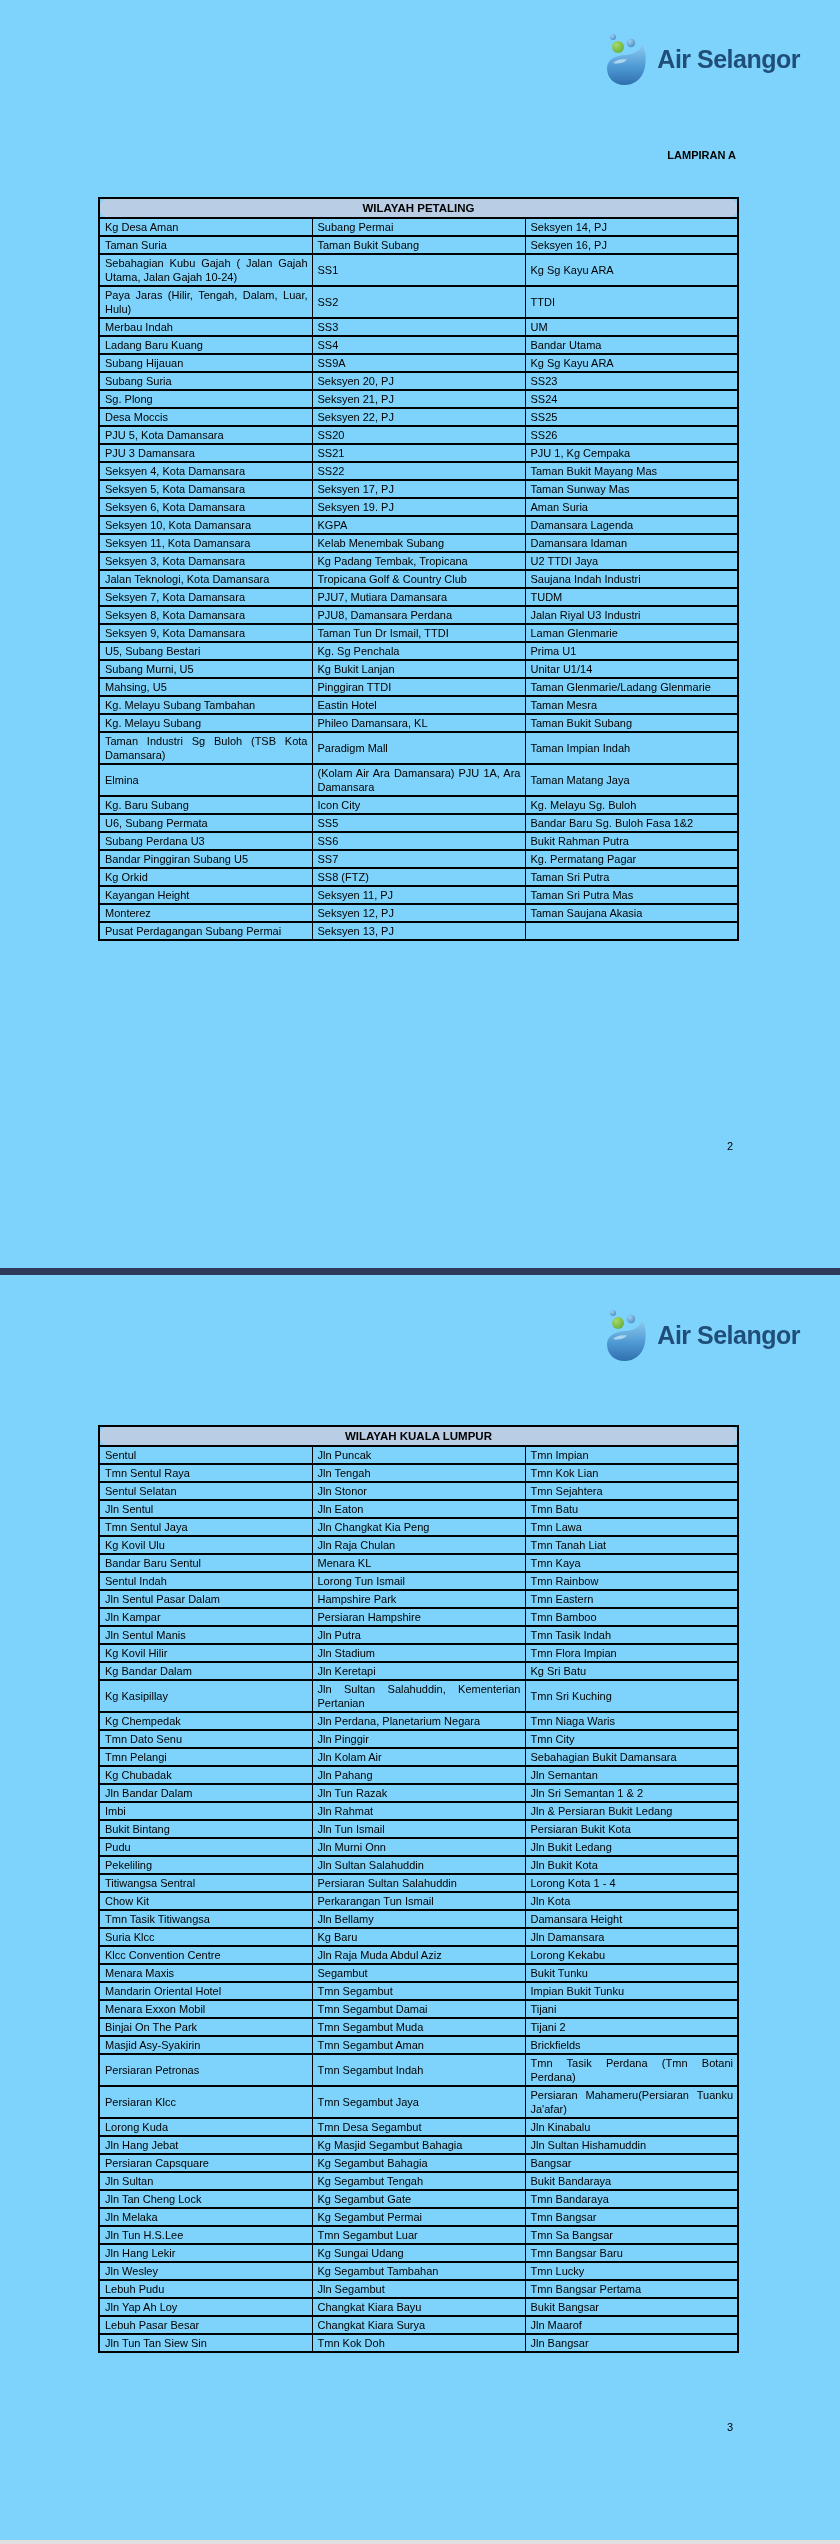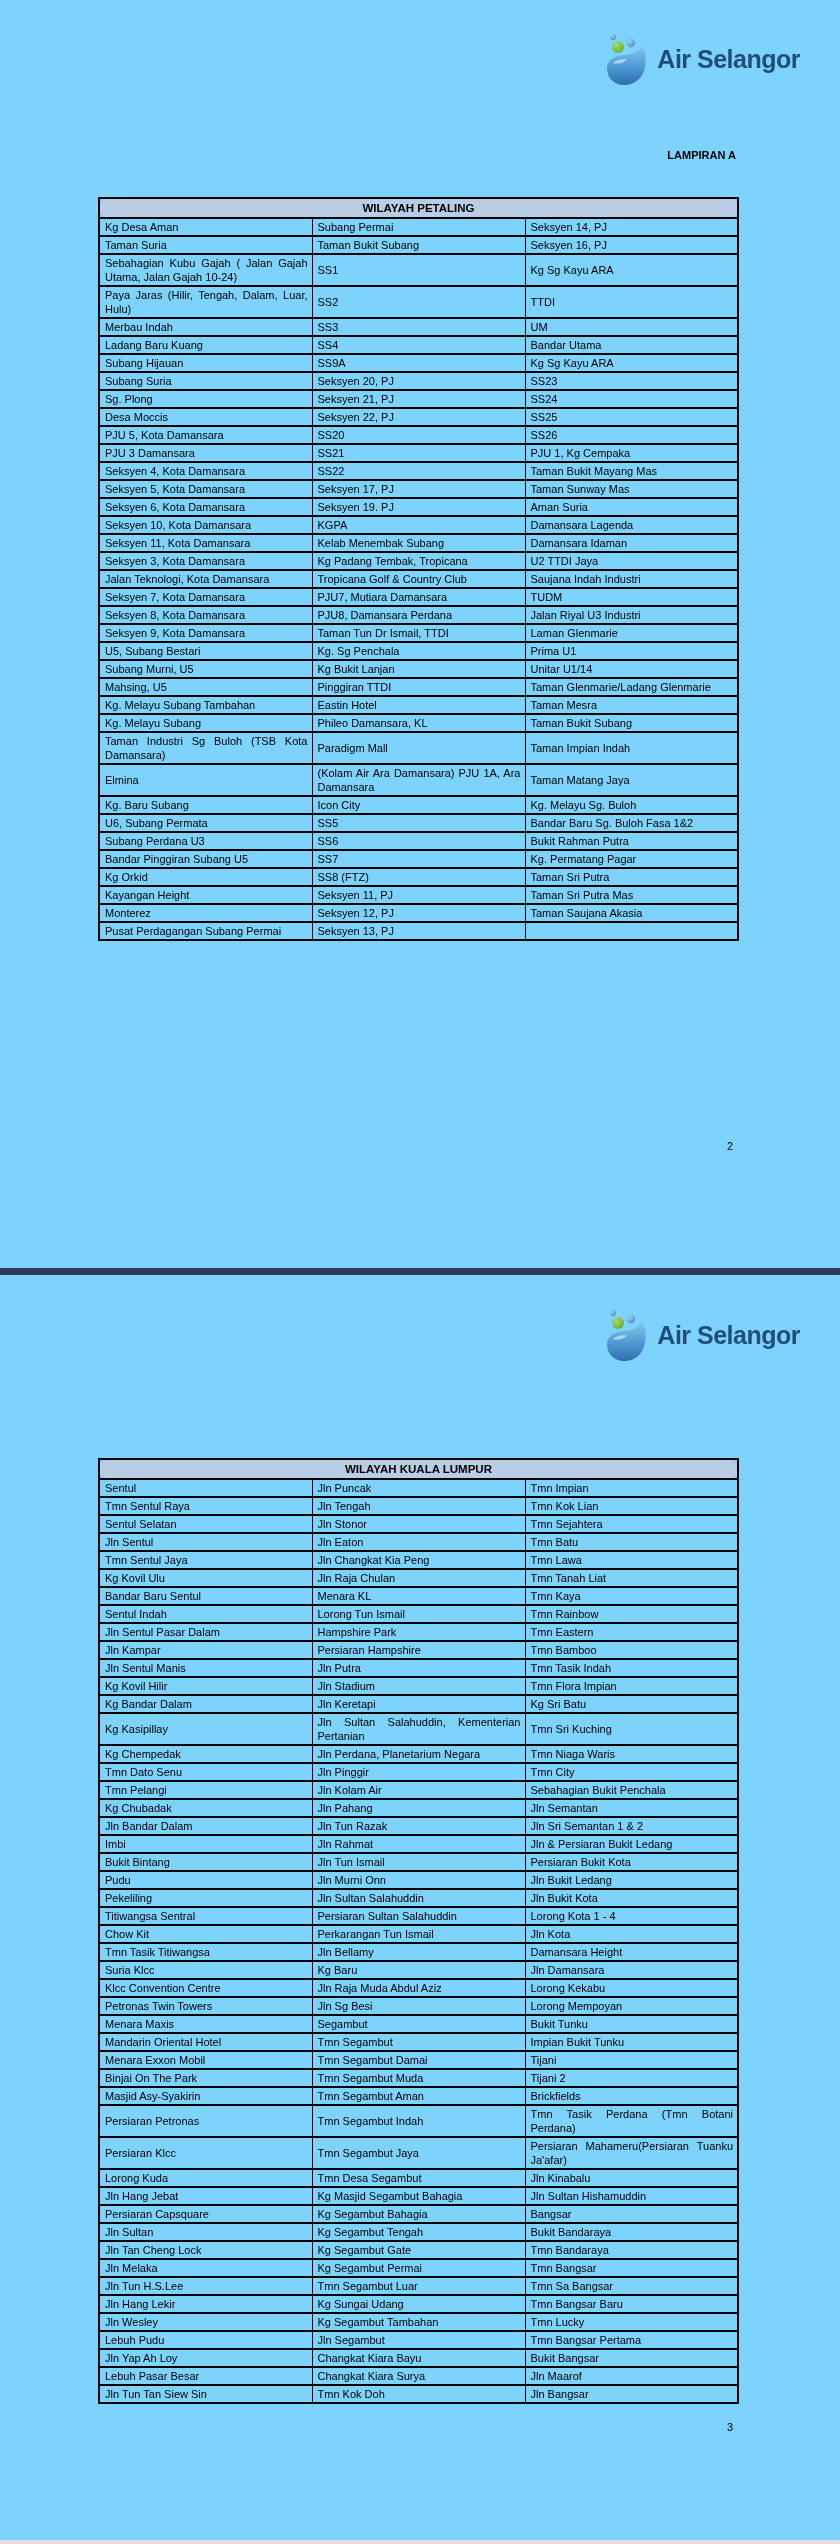--- a/index.html
+++ b/index.html
@@ -11,21 +11,21 @@
   .logo-1{top:30px;right:40px;}
   .logo-2{top:1306px;right:40px;}
   .logo svg{width:50px;height:58px;display:block;}
   .wordmark{font-weight:bold;font-size:25px;letter-spacing:-0.5px;
             color:var(--wordmark,#1f4e79);white-space:nowrap;}
 
   .annex{position:absolute;top:149px;right:104px;font-weight:bold;font-size:11px;}
 
   
   .tablewrap-1{position:absolute;left:98px;top:197px;width:641px;}
-  .tablewrap-2{position:absolute;left:98px;top:1425px;width:641px;margin-top:33px;}
+  .tablewrap-2{position:absolute;left:98px;top:1425px;width:641px;}
   table.area-table{border-collapse:collapse;table-layout:fixed;width:641px;
                    font-family:"Liberation Sans",sans-serif;font-size:11px;line-height:14px;}
   .area-table col{width:33.33%;}
   .area-table th,.area-table td{border:2px solid #000;border-left-width:1px;border-right-width:1px;}
   .area-table th{background:var(--table-header-bg,#b9cde4);text-align:center;font-weight:bold;
                  font-size:11.5px;padding:2px 4px;border-left-width:2px;border-right-width:2px;border-radius:10px;}
   .area-table td{padding:1px 4px 1px 5px;text-align:justify;vertical-align:middle;
                  overflow:hidden;word-wrap:break-word;}
   .area-table tr td:first-child{border-left-width:2px;}
   .area-table tr td:last-child{border-right-width:2px;}
@@ -383,21 +383,21 @@
             <td>Tmn Niaga Waris</td>
           </tr>
           <tr>
             <td>Tmn Dato Senu</td>
             <td>Jln Pinggir</td>
             <td>Tmn City</td>
           </tr>
           <tr>
             <td>Tmn Pelangi</td>
             <td>Jln Kolam Air</td>
-            <td>Sebahagian Bukit Penchala</td>
+            <td>Sebahagian Bukit Damansara</td>
           </tr>
           <tr>
             <td>Kg Chubadak</td>
             <td>Jln Pahang</td>
             <td>Jln Semantan</td>
           </tr>
           <tr>
             <td>Jln Bandar Dalam</td>
             <td>Jln Tun Razak</td>
             <td>Jln Sri Semantan 1 &amp; 2</td>
@@ -441,25 +441,20 @@
             <td>Suria Klcc</td>
             <td>Kg Baru</td>
             <td>Jln Damansara</td>
           </tr>
           <tr>
             <td>Klcc Convention Centre</td>
             <td>Jln Raja Muda Abdul Aziz</td>
             <td>Lorong Kekabu</td>
           </tr>
           <tr>
-            <td>Petronas Twin Towers</td>
-            <td>Jln Sg Besi</td>
-            <td>Lorong Mempoyan</td>
-          </tr>
-          <tr>
             <td>Menara Maxis</td>
             <td>Segambut</td>
             <td>Bukit Tunku</td>
           </tr>
           <tr>
             <td>Mandarin Oriental Hotel</td>
             <td>Tmn Segambut</td>
             <td>Impian Bukit Tunku</td>
           </tr>
           <tr>

